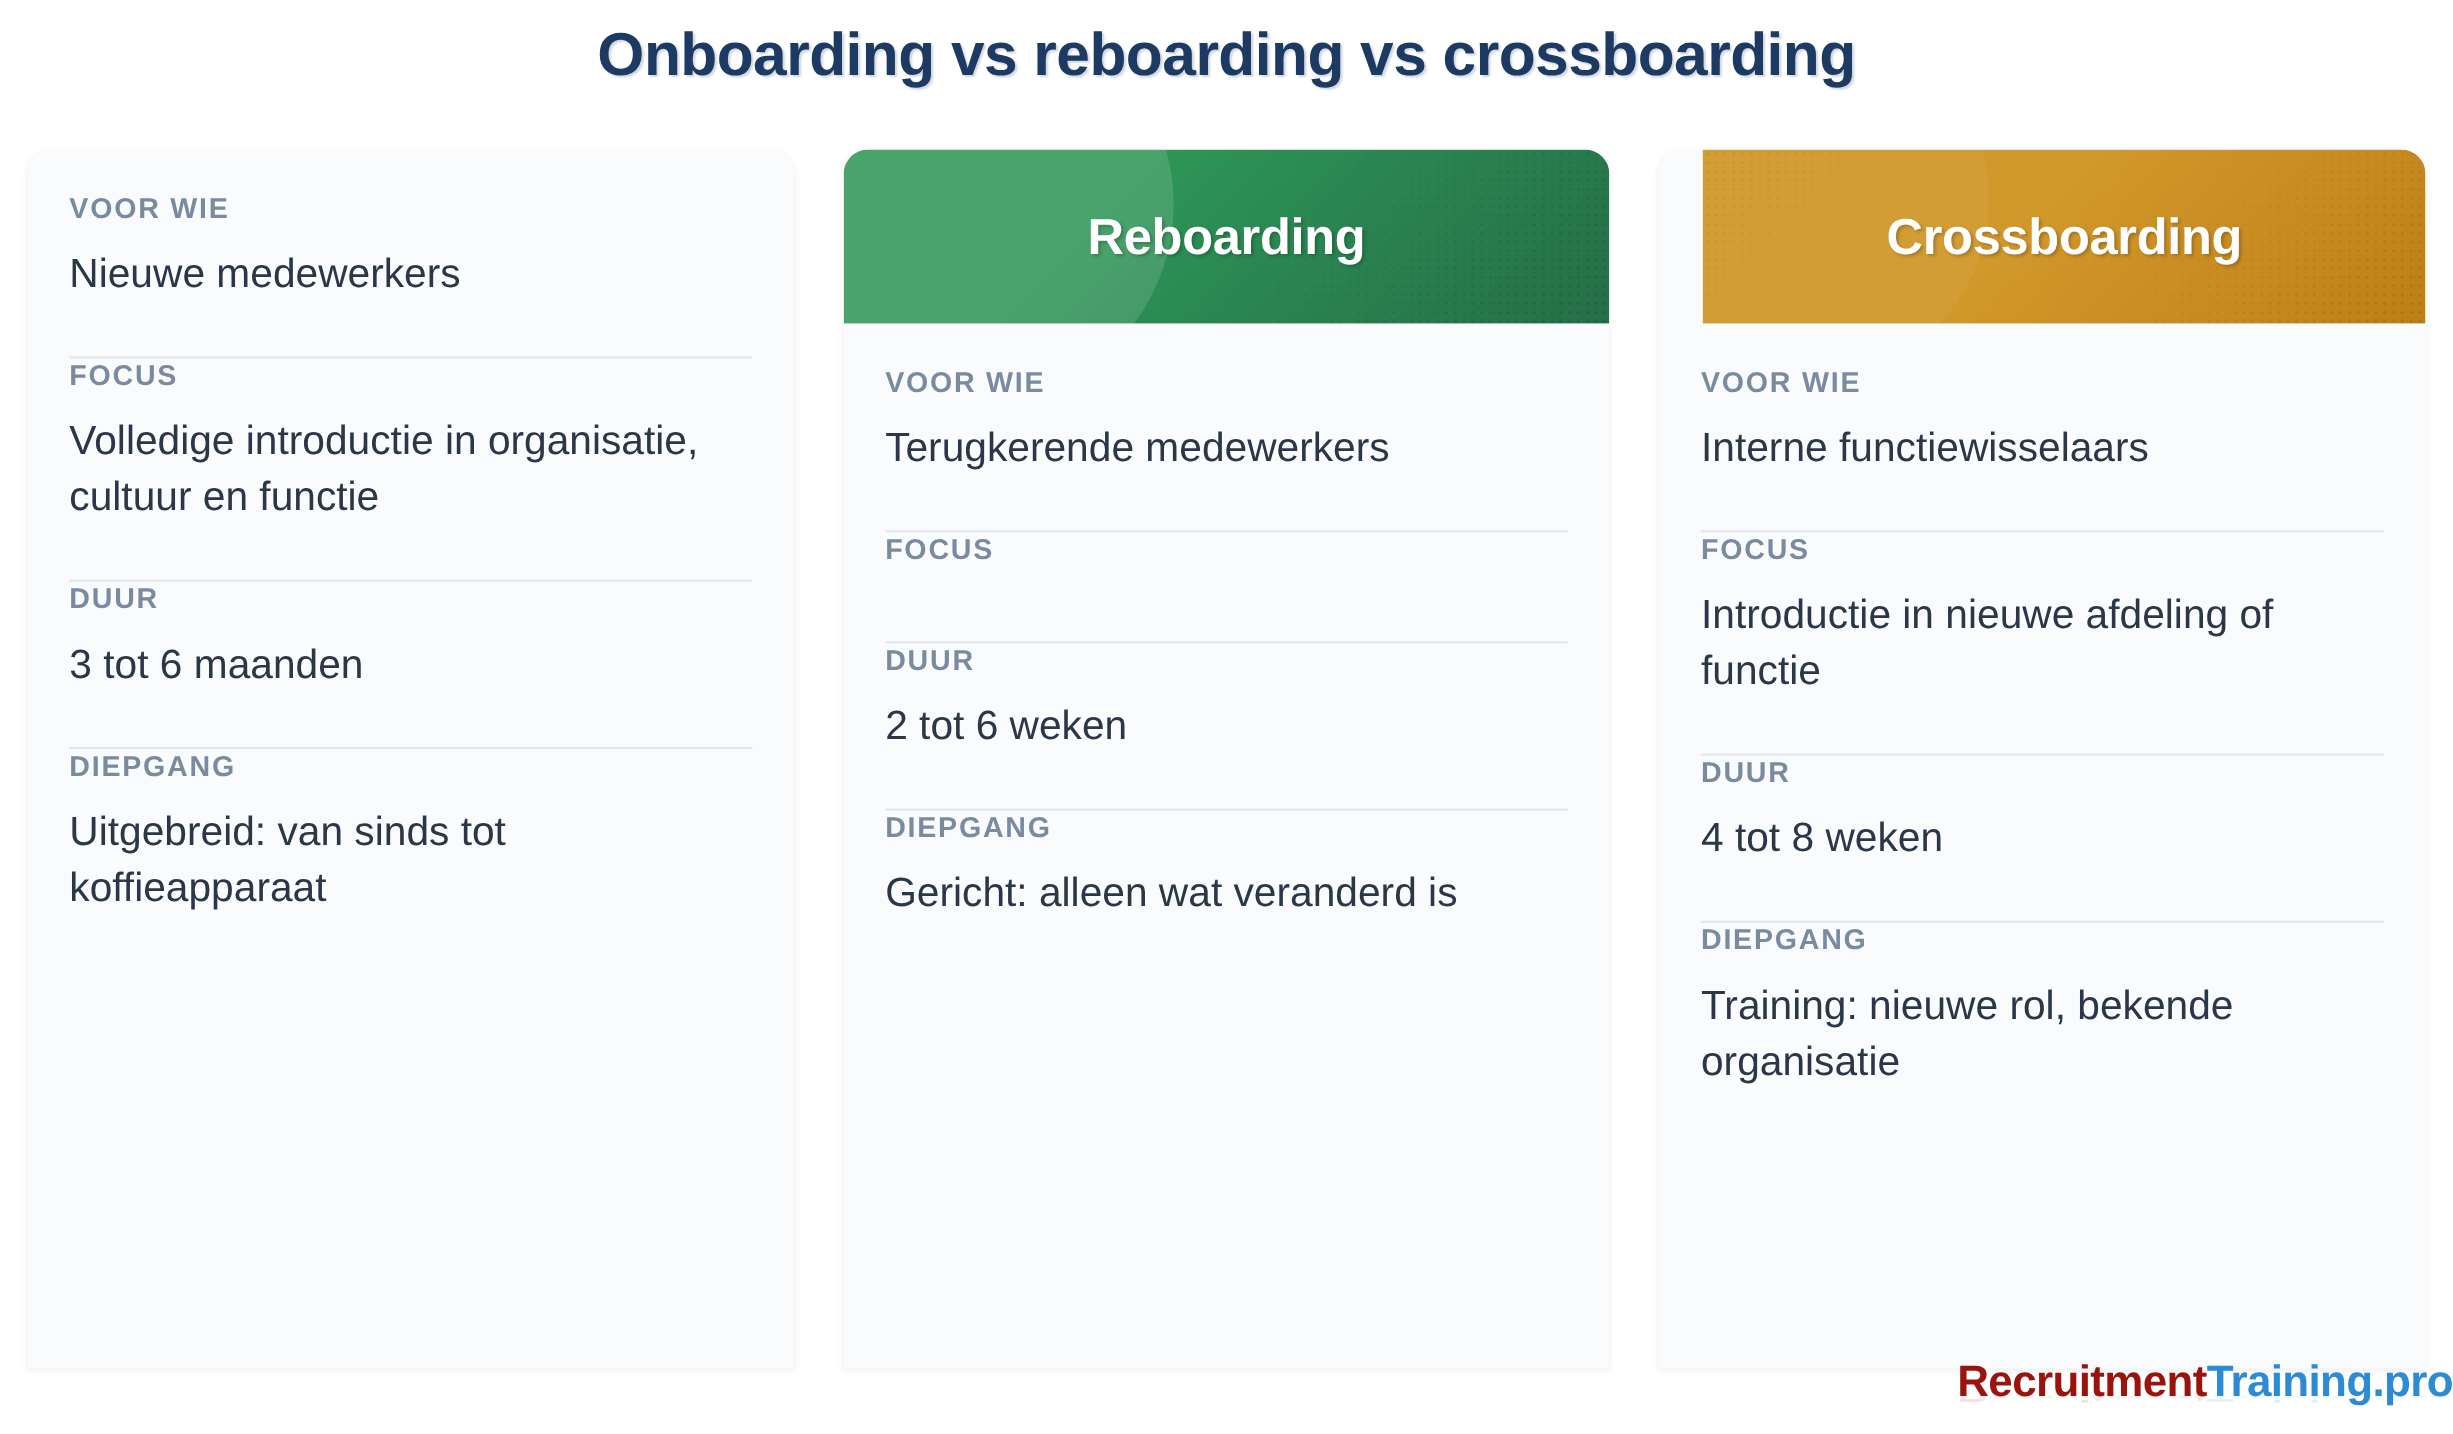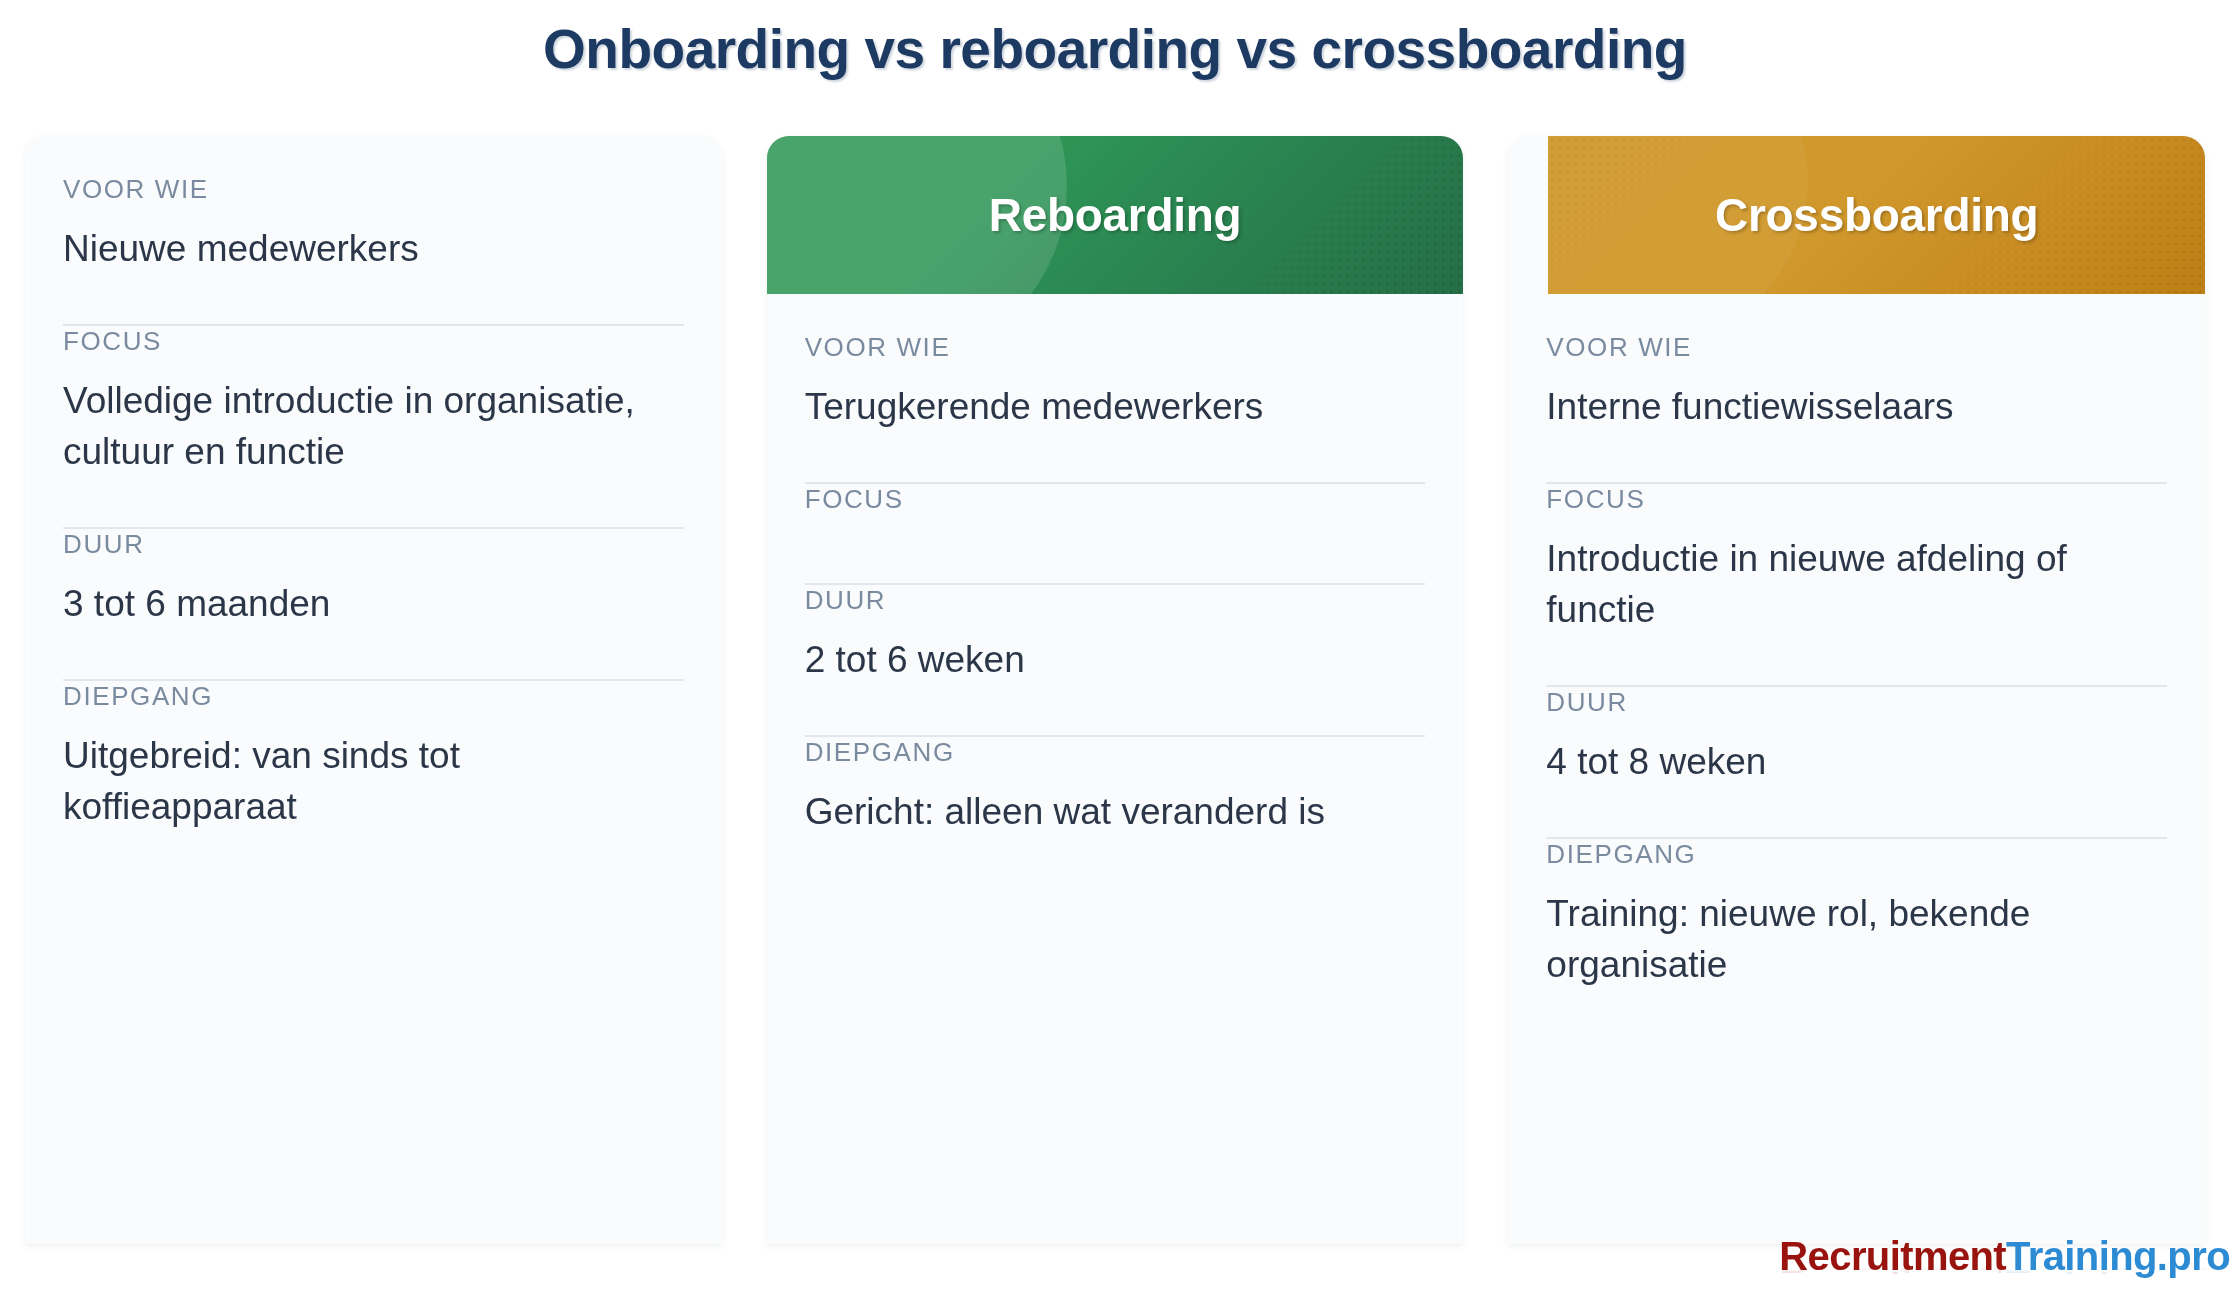--- a/index.html
+++ b/index.html
@@ -99,21 +99,21 @@
   .card-body {
     padding: 38px 38px 30px 38px;
     background: #fafbfc;
     min-height: 950px;
   }
 
   .row { padding-bottom: 6px; }
 
   .row-label {
     font-size: 26px;
-    font-weight: 400;
+    font-weight: 700;
     letter-spacing: 1.6px;
     text-transform: uppercase;
     color: #7a8ba0;
     margin-bottom: 18px;
   }
 
   .row-value {
     font-size: 37px;
     font-weight: 400;
     line-height: 1.38;

